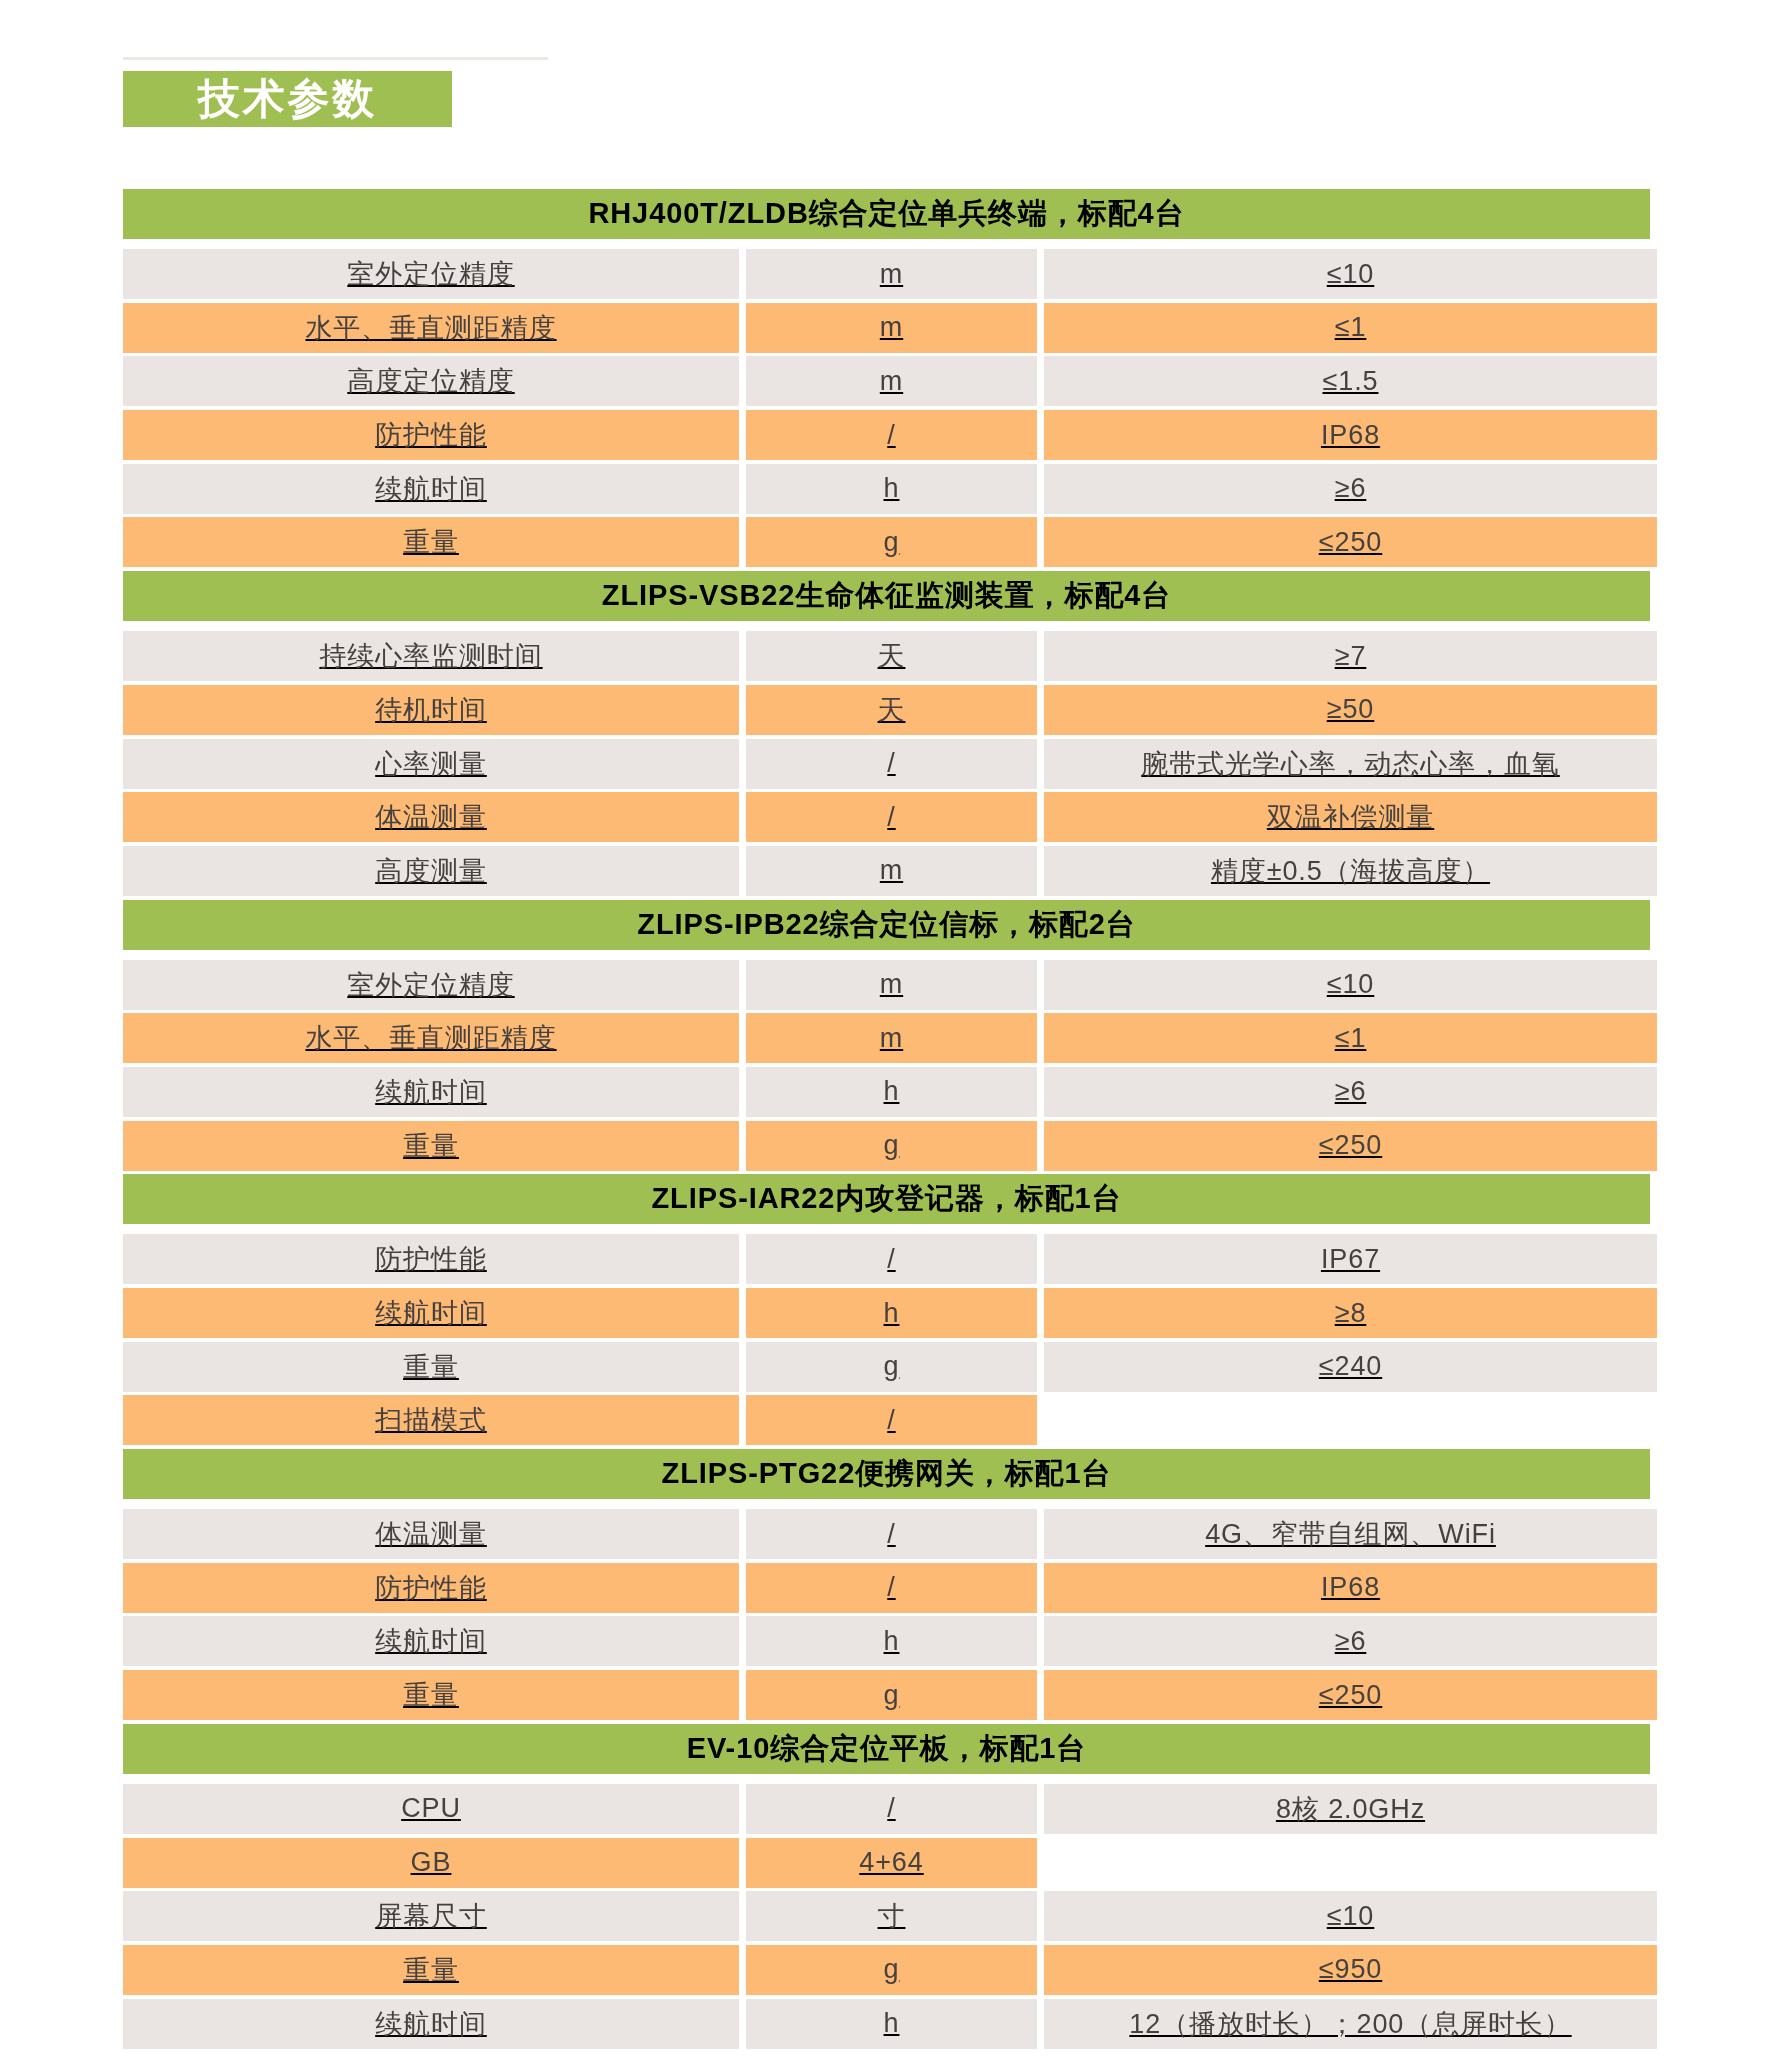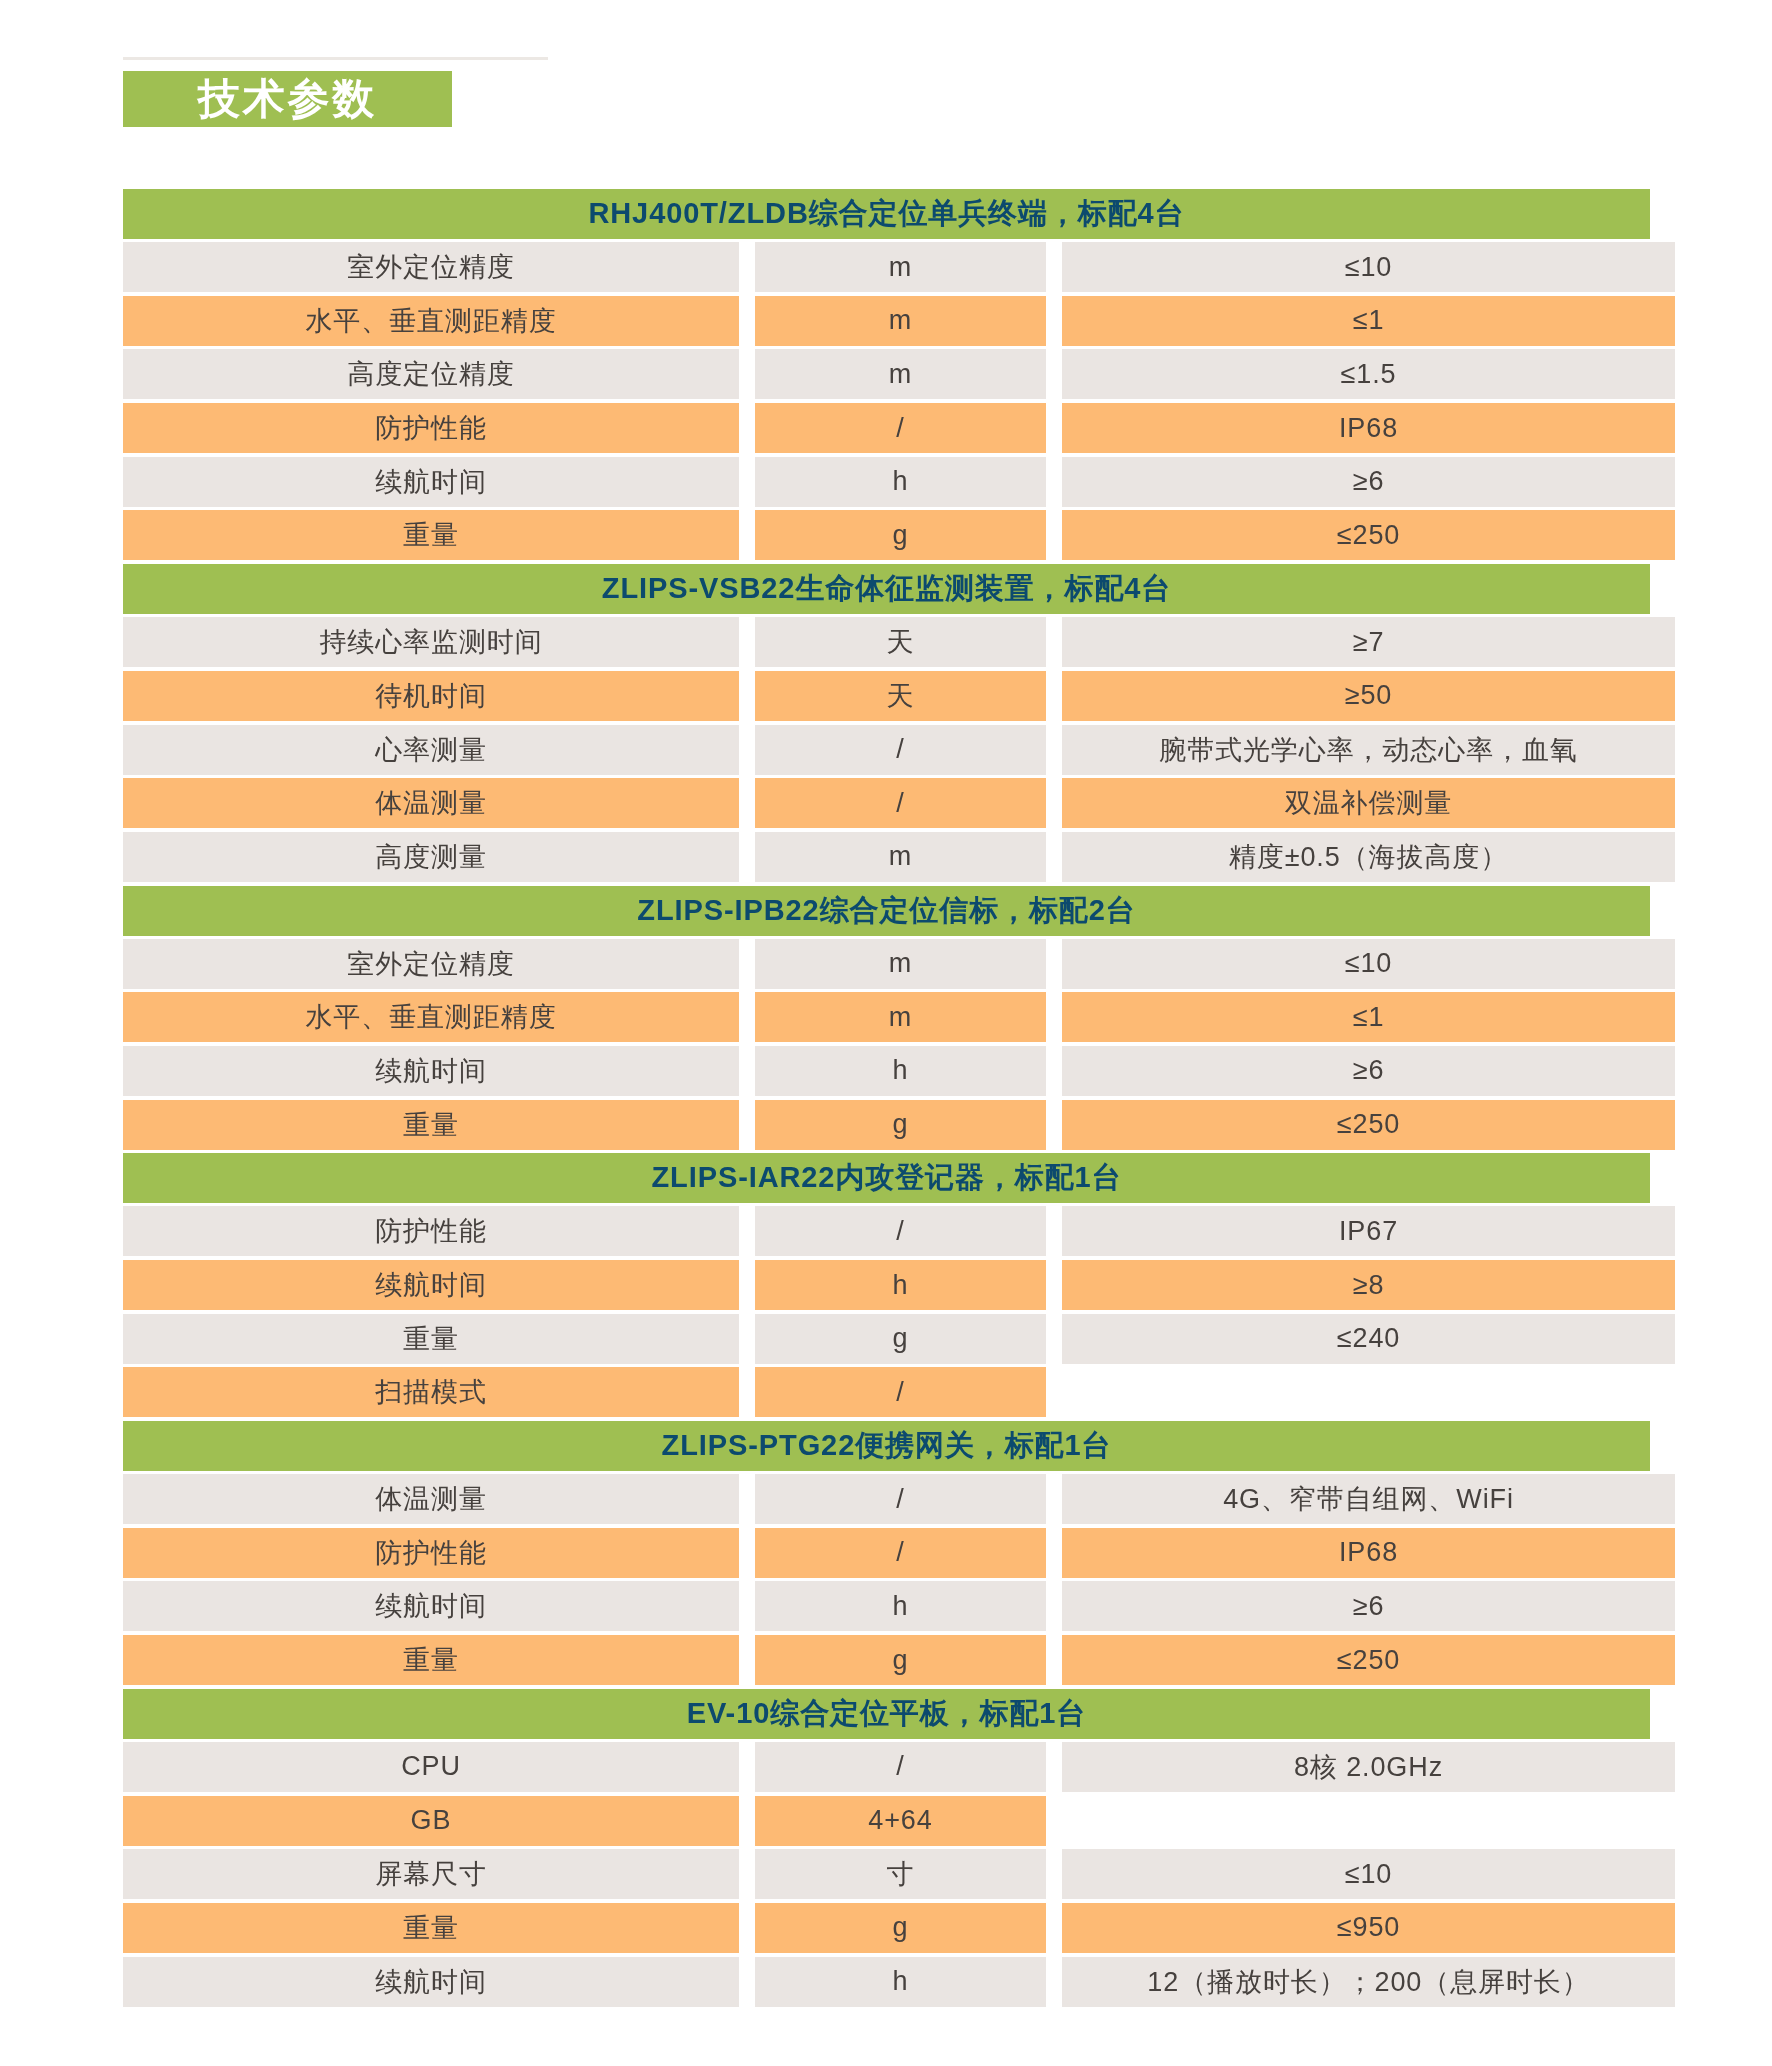--- a/index.html
+++ b/index.html
@@ -16,27 +16,27 @@
   .title-badge{
     position:absolute;left:123px;top:71px;width:329px;height:56px;
     background:#9FBF52;color:#ffffff;
     display:flex;align-items:center;justify-content:center;
     font-size:42px;font-weight:bold;letter-spacing:2.8px;
   }
   .spec-table{
     position:absolute;left:123px;top:189px;width:1527px;
   }
   .sec-header{
-    height:50px;margin-bottom:3px;background:#9FBF52;
+    height:50px;margin-bottom:10px;background:#9FBF52;
     display:flex;align-items:center;justify-content:center;
-    color:#0c4a6e;font-size:29px;font-weight:bold;letter-spacing:0.9px;
+    color:#000000;font-size:29px;font-weight:bold;letter-spacing:0.9px;
   }
   .row{
     display:grid;grid-template-columns:616px 291px 613px;
-    column-gap:16px;margin-bottom:3.7px;
+    column-gap:7px;margin-bottom:3.7px;text-decoration:underline;
   }
   .cell{
     height:50px;display:flex;align-items:center;justify-content:center;
     font-size:27px;color:#46413E;letter-spacing:0.9px;white-space:nowrap;
   }
   .light .cell{background:#EAE5E2;}
   .dark  .cell{background:#fdba74;}
 </style>
 </head>
 <body>

